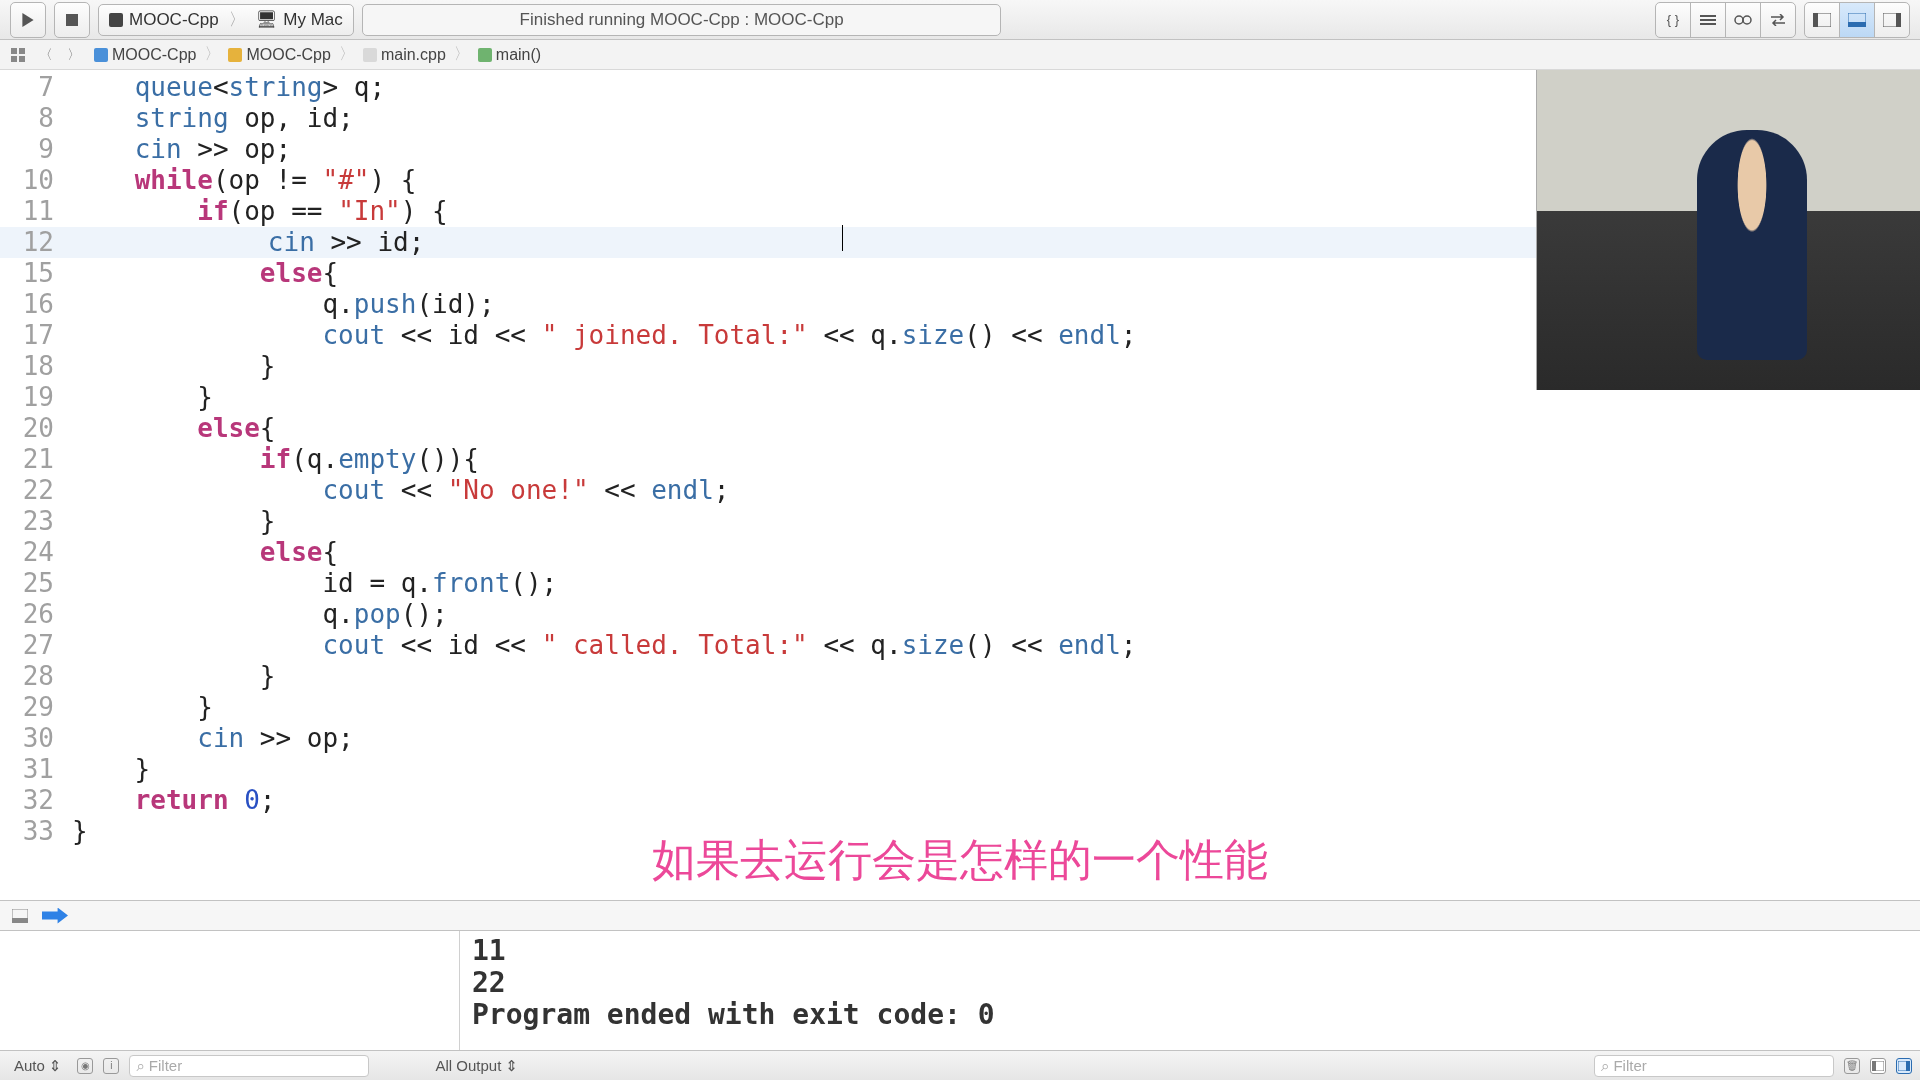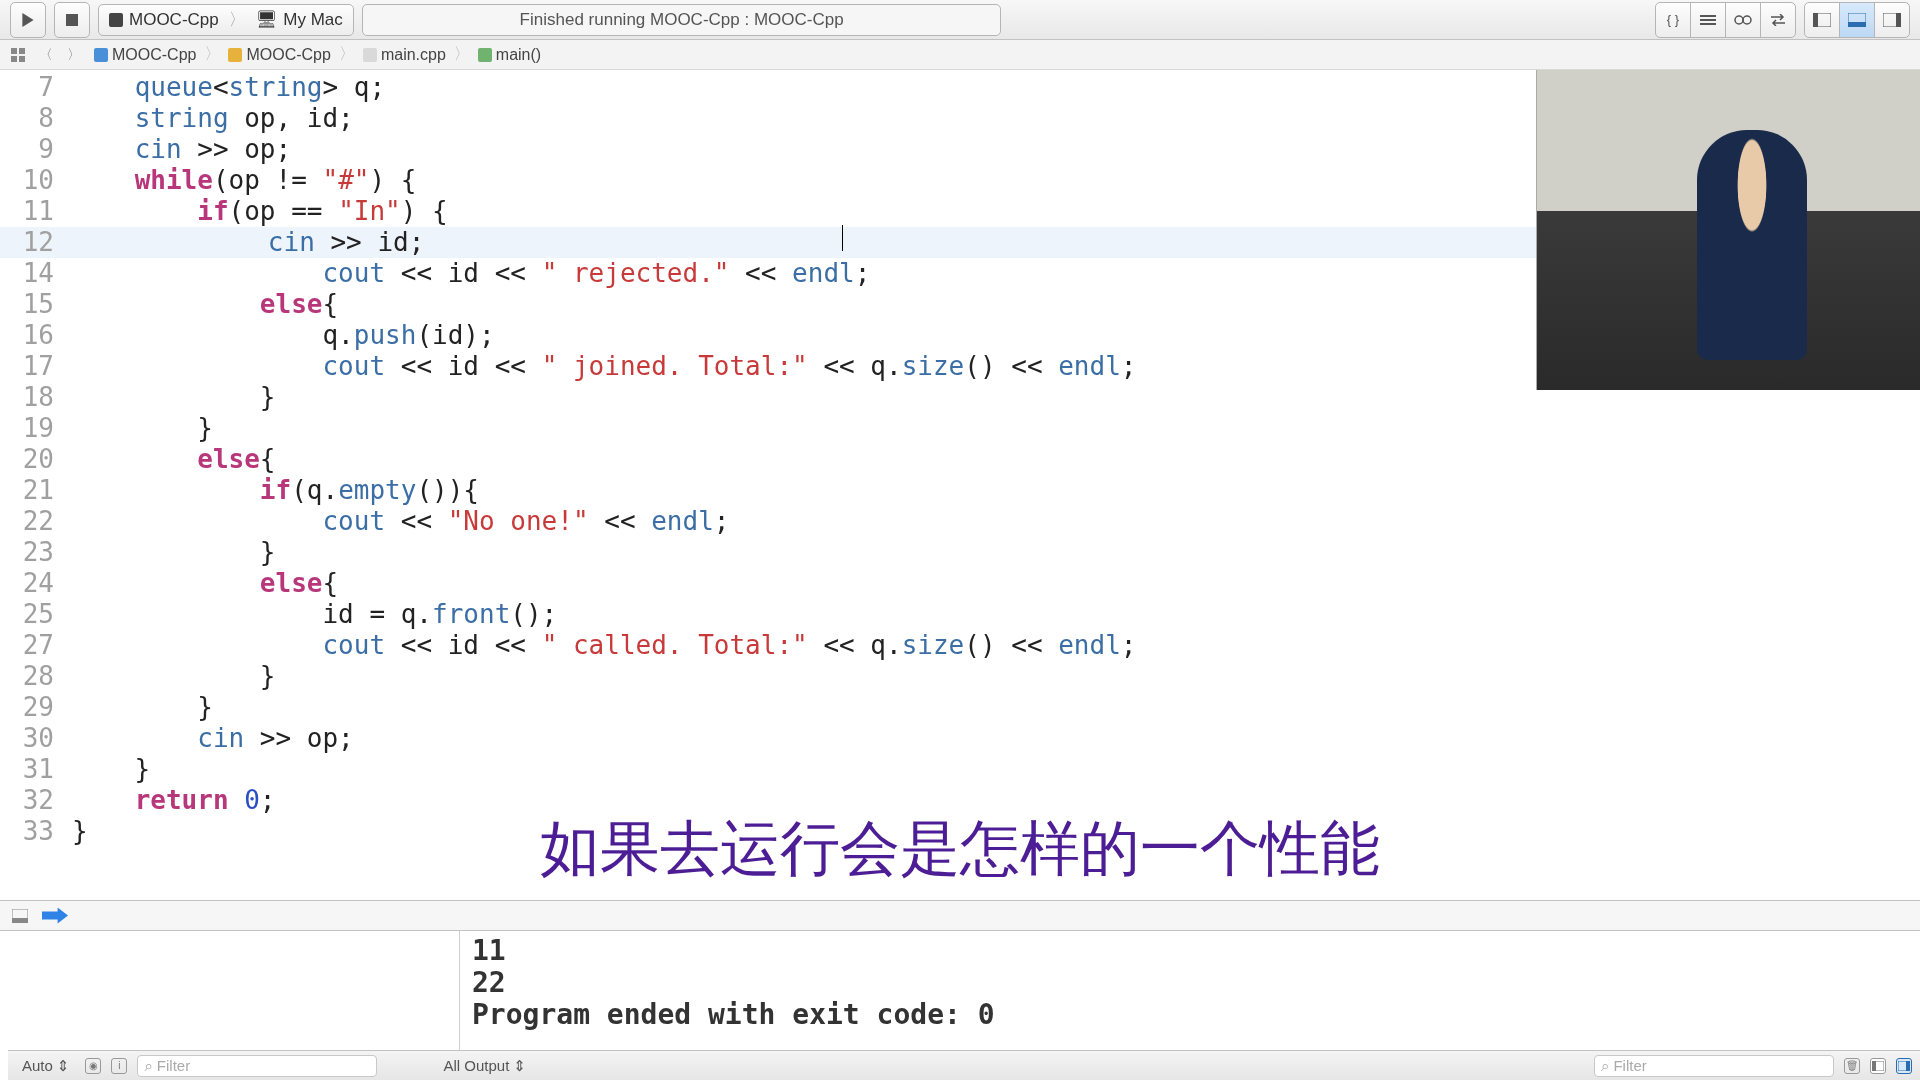--- a/index.html
+++ b/index.html
@@ -143,22 +143,22 @@
     position:absolute;
     left: 160px; top: 60px; width: 110px; height: 230px;
     background: radial-gradient(ellipse at 50% 24%, #e8c9a8 0 18%, transparent 19%),
                 linear-gradient(#1a2a4a,#1a2a4a);
     border-radius: 50px 50px 10px 10px;
   }
 
   .subtitle {
     position: absolute;
     bottom: 10px; left: 50%; transform: translateX(-50%);
-    font-size: 60px; font-weight: 500;
-    color: #4c1d95;
+    font-size: 44px; font-weight: 500;
+    color: #ec4899;
     text-shadow: -2px -2px 0 #fff, 2px -2px 0 #fff, -2px 2px 0 #fff, 2px 2px 0 #fff;
     white-space: nowrap;
     z-index: 5;
   }
 
   
   .debug-split {
     height: 30px;
     border-top: 1px solid #c2c2c2;
     background: #f6f6f6;
@@ -193,21 +193,21 @@
     overflow: hidden;
   }
 
   
   .bottombar {
     height: 30px;
     background: linear-gradient(#f4f4f4,#e6e6e6);
     border-top: 1px solid #c2c2c2;
     display: flex; align-items: center;
     padding: 0 8px; gap: 10px;
-    font-size: 15px; color: #555; margin-left: 8px;
+    font-size: 15px; color: #555;
   }
   .bb-select {
     display: flex; align-items: center; gap: 4px;
     padding: 2px 6px;
   }
   .filter-box {
     border: 1px solid #c8c8c8;
     border-radius: 4px;
     background: #fff;
     height: 22px; width: 240px;
@@ -325,32 +325,32 @@
 </div>
 
 <div class="editor-wrap">
   <div class="editor" id="editor">
       <div class="code-line"><div class="gutter">7</div><div class="code"><span>    </span><span class="fn">queue</span><span>&lt;</span><span class="fn">string</span><span>&gt; q;</span></div></div>
       <div class="code-line"><div class="gutter">8</div><div class="code"><span>    </span><span class="fn">string</span><span> op, id;</span></div></div>
       <div class="code-line"><div class="gutter">9</div><div class="code"><span>    </span><span class="fn">cin</span><span> &gt;&gt; op;</span></div></div>
       <div class="code-line"><div class="gutter">10</div><div class="code"><span>    </span><span class="kw">while</span><span>(op != </span><span class="str">"#"</span><span>) {</span></div></div>
       <div class="code-line"><div class="gutter">11</div><div class="code"><span>        </span><span class="kw">if</span><span>(op == </span><span class="str">"In"</span><span>) {</span></div></div>
       <div class="code-line hl"><div class="gutter">12</div><div class="code"><span>            </span><span class="fn">cin</span><span> &gt;&gt; id;</span></div></div>
-      <div class="code-line"><div class="gutter">14</div><div class="code"><span>                </span><span class="fn">cout</span><span> &lt;&lt; id &lt;&lt; </span><span class="str">" rejected."</span><span> &lt;&lt; </span><span class="fn">endl</span><span>;</span></div></div>
       <div class="code-line"><div class="gutter">15</div><div class="code"><span>            </span><span class="kw">else</span><span>{</span></div></div>
       <div class="code-line"><div class="gutter">16</div><div class="code"><span>                q.</span><span class="fn">push</span><span>(id);</span></div></div>
       <div class="code-line"><div class="gutter">17</div><div class="code"><span>                </span><span class="fn">cout</span><span> &lt;&lt; id &lt;&lt; </span><span class="str">" joined. Total:"</span><span> &lt;&lt; q.</span><span class="fn">size</span><span>() &lt;&lt; </span><span class="fn">endl</span><span>;</span></div></div>
       <div class="code-line"><div class="gutter">18</div><div class="code"><span>            }</span></div></div>
       <div class="code-line"><div class="gutter">19</div><div class="code"><span>        }</span></div></div>
       <div class="code-line"><div class="gutter">20</div><div class="code"><span>        </span><span class="kw">else</span><span>{</span></div></div>
       <div class="code-line"><div class="gutter">21</div><div class="code"><span>            </span><span class="kw">if</span><span>(q.</span><span class="fn">empty</span><span>()){</span></div></div>
       <div class="code-line"><div class="gutter">22</div><div class="code"><span>                </span><span class="fn">cout</span><span> &lt;&lt; </span><span class="str">"No one!"</span><span> &lt;&lt; </span><span class="fn">endl</span><span>;</span></div></div>
       <div class="code-line"><div class="gutter">23</div><div class="code"><span>            }</span></div></div>
       <div class="code-line"><div class="gutter">24</div><div class="code"><span>            </span><span class="kw">else</span><span>{</span></div></div>
       <div class="code-line"><div class="gutter">25</div><div class="code"><span>                id = q.</span><span class="fn">front</span><span>();</span></div></div>
+      <div class="code-line"><div class="gutter">26</div><div class="code"><span>                q.</span><span class="fn">pop</span><span>();</span></div></div>
       <div class="code-line"><div class="gutter">27</div><div class="code"><span>                </span><span class="fn">cout</span><span> &lt;&lt; id &lt;&lt; </span><span class="str">" called. Total:"</span><span> &lt;&lt; q.</span><span class="fn">size</span><span>() &lt;&lt; </span><span class="fn">endl</span><span>;</span></div></div>
       <div class="code-line"><div class="gutter">28</div><div class="code"><span>            }</span></div></div>
       <div class="code-line"><div class="gutter">29</div><div class="code"><span>        }</span></div></div>
       <div class="code-line"><div class="gutter">30</div><div class="code"><span>        </span><span class="fn">cin</span><span> &gt;&gt; op;</span></div></div>
       <div class="code-line"><div class="gutter">31</div><div class="code"><span>    }</span></div></div>
       <div class="code-line"><div class="gutter">32</div><div class="code"><span>    </span><span class="kw">return</span><span> </span><span class="num">0</span><span>;</span></div></div>
       <div class="code-line"><div class="gutter">33</div><div class="code"><span>}</span></div></div>
       <div class="cursor"></div>
     </div>
 

